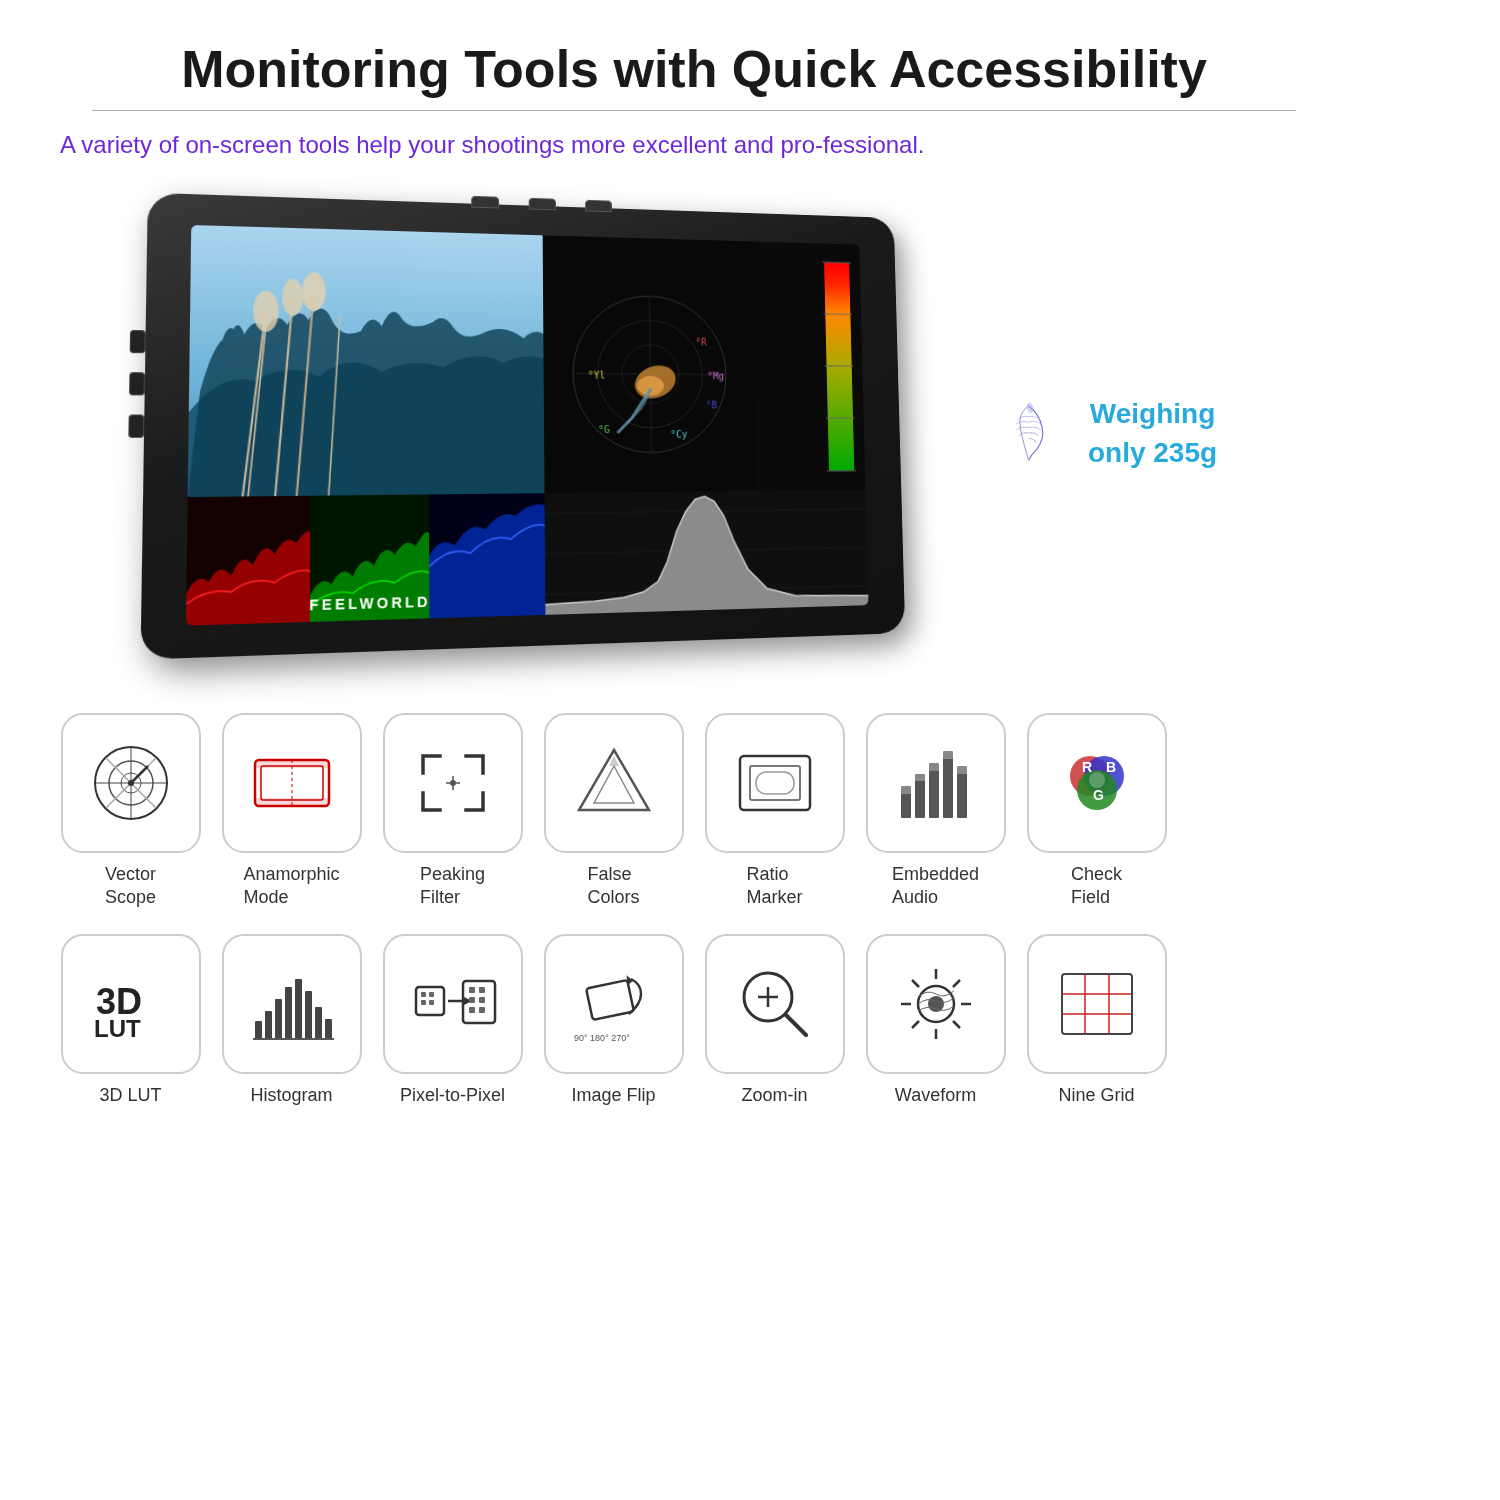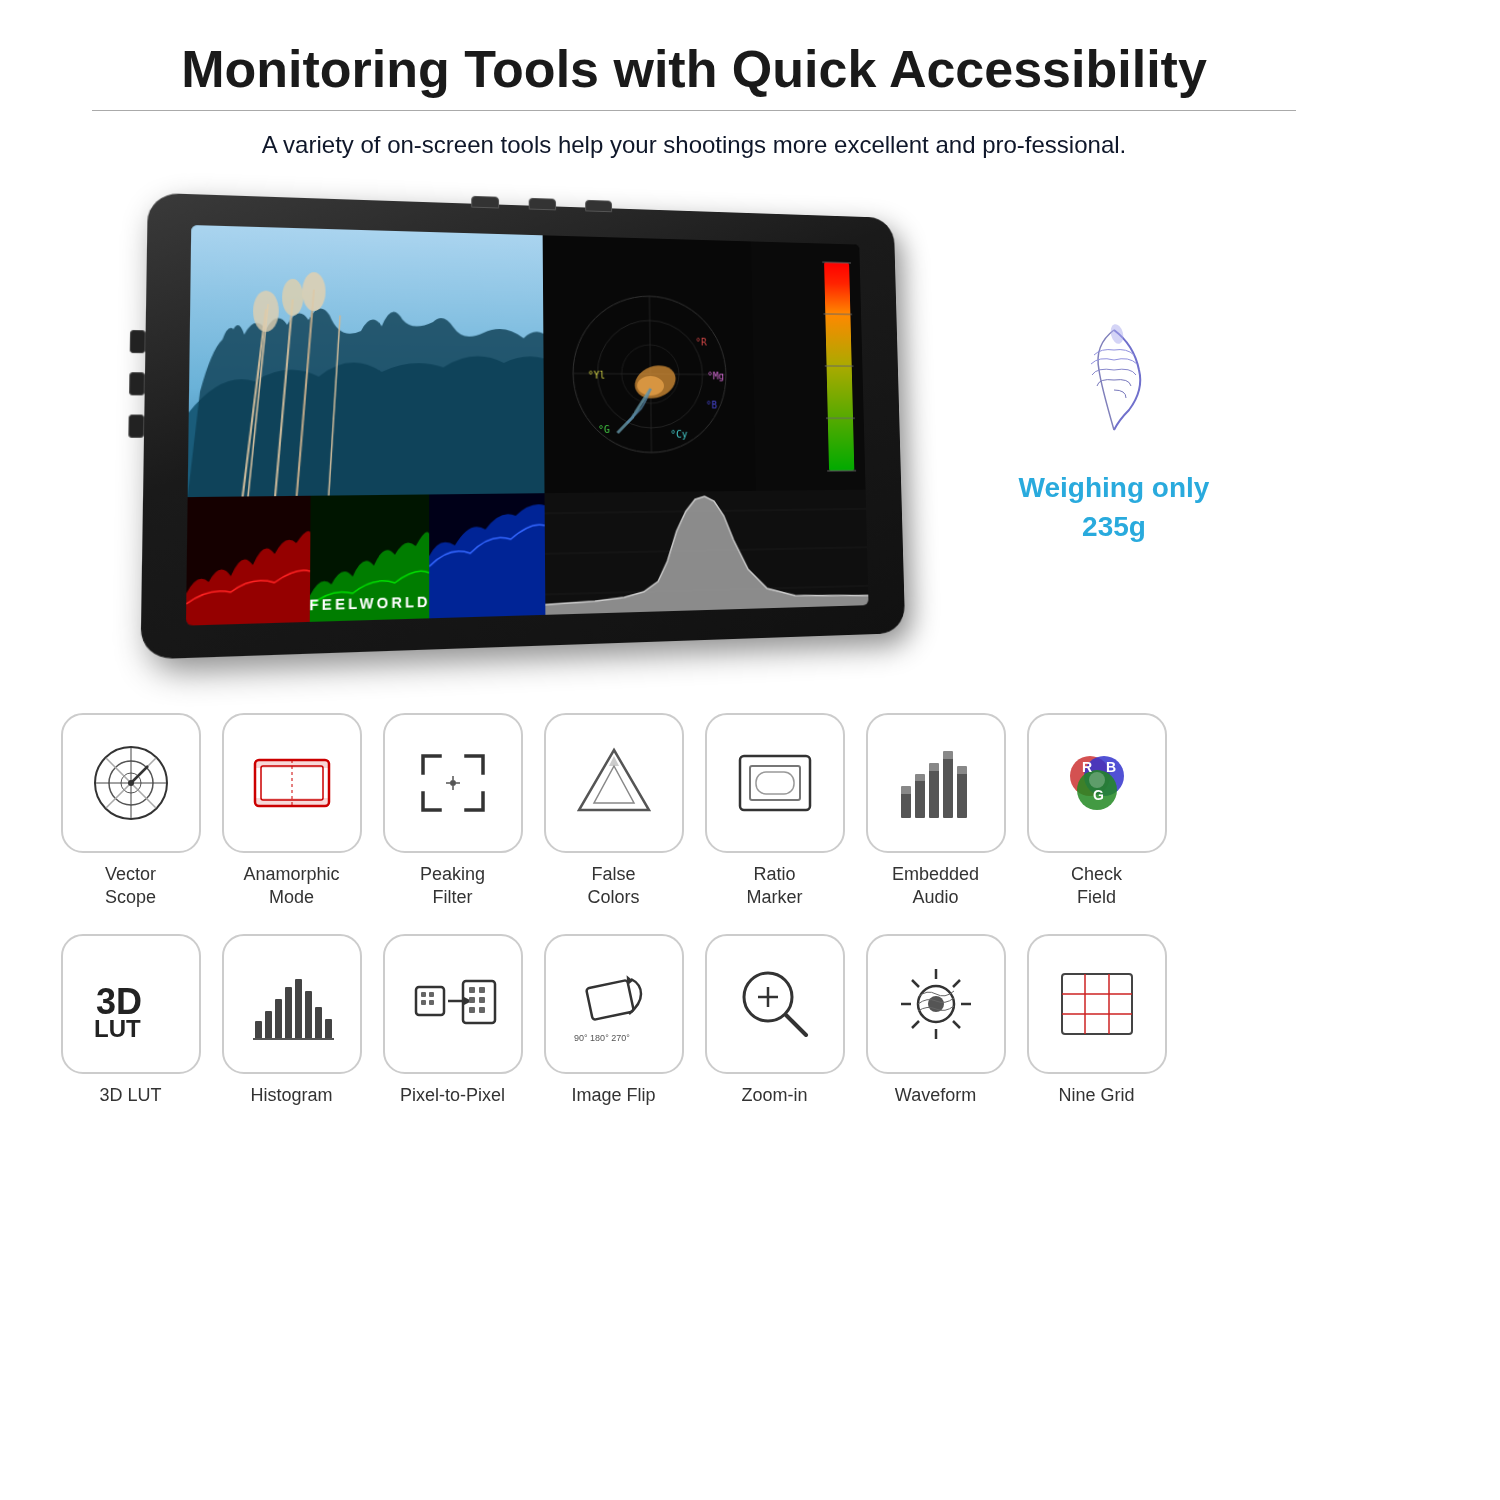--- a/index.html
+++ b/index.html
@@ -26,23 +26,22 @@
       margin-bottom: 10px;
       line-height: 1.15;
     }
     .header-divider {
       border: none;
       border-top: 1.5px solid #aaa;
       margin: 10px auto 16px auto;
       width: 95%;
     }
     .header-subtitle {
-      text-align: center;
       font-size: 24px;
-      color: #0f172a;
+      color: #6d28d9;
       margin-bottom: 40px;
       line-height: 1.5;
     }
 
     
     .monitor-section {
       display: flex;
       align-items: center;
       justify-content: center;
       gap: 80px;
@@ -212,21 +211,20 @@
       color: #fff;
       font-size: 14px;
       font-weight: bold;
       letter-spacing: 3px;
       z-index: 10;
     }
 
     
     .weight-section {
       display: flex;
-      flex-direction: column;
       align-items: center;
       gap: 28px;
       width: 220px;
     }
 
     .weight-text {
       text-align: center;
       color: #29aadd;
       font-size: 28px;
       font-weight: 600;
@@ -252,21 +250,21 @@
       height: 140px;
       border: 2px solid #ccc;
       border-radius: 22px;
       display: flex;
       align-items: center;
       justify-content: center;
       background: #fff;
     }
 
     .feature-label {
-      text-align: center;
+      text-align: left;
       font-size: 18px;
       color: #333;
       font-weight: 500;
       line-height: 1.3;
     }
 
     
     svg {
       display: block;
     }

